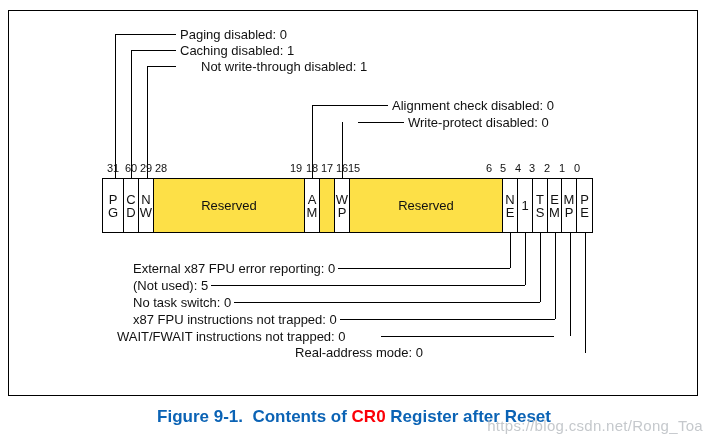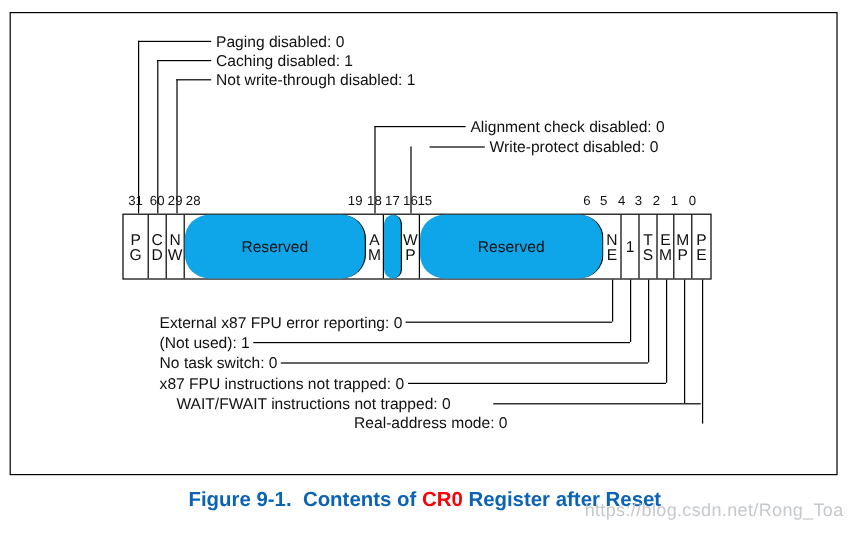--- a/index.html
+++ b/index.html
@@ -6,21 +6,21 @@
   body{
     width:708px;height:444px;position:relative;background:#ffffff;
     font-family:"Liberation Sans", sans-serif;color:#000;overflow:hidden;
   }
   .frame{position:absolute;left:8px;top:10px;width:690px;height:386px;border:1px solid #000;box-sizing:border-box;}
   .vline{position:absolute;width:1px;background:#000;}
   
   .reg{position:absolute;left:102px;top:178px;width:491px;height:55px;border:1px solid #000;box-sizing:border-box;display:flex;background:#fff;}
   .cell{border-right:1px solid #000;box-sizing:border-box;display:flex;flex-direction:column;align-items:center;justify-content:center;font-size:13px;line-height:13px;color:#111;}
   .cell:last-child{border-right:none;}
-  .res{background:#0ea5e9;border-radius:20px;}
+  .res{background:#fde047;}
   .bitnum{position:absolute;top:163px;font-size:11px;line-height:11px;color:#111;transform:translateX(-50%);white-space:nowrap;}
   
   .t-row,.b-row{position:absolute;display:flex;align-items:center;height:16px;font-size:13px;color:#111;white-space:nowrap;}
   .lead{border-top:1px solid #000;height:0;margin-right:4px;flex:none;}
   .tail{border-top:1px solid #000;height:0;margin-left:3px;flex:1;}
   
   .caption{position:absolute;left:0;right:0;top:407px;text-align:center;font-size:17px;font-weight:bold;color:#0b63b5;z-index:1;}
   .caption span{white-space:pre;}
   .hl{color:#fb0007;}
   .watermark{position:absolute;right:5px;top:417px;font-size:15px;color:#bfc3c7;opacity:0.9;z-index:2;letter-spacing:0.3px;}
@@ -35,21 +35,21 @@
 <div class="vline" style="left:147px;top:66px;height:112px;"></div>
 
 <div class="t-row" style="left:115px;top:26px;">
   <div class="lead" style="width:61px;"></div>
   <span>Paging disabled: 0</span>
 </div>
 <div class="t-row" style="left:131px;top:42px;">
   <div class="lead" style="width:45px;"></div>
   <span>Caching disabled: 1</span>
 </div>
-<div class="t-row" style="left:147px;top:58px;">
+<div class="t-row" style="left:147px;top:58px;gap:21px;">
   <div class="lead" style="width:29px;"></div>
   <span>Not write-through disabled: 1</span>
 </div>
 
 <div class="vline" style="left:312px;top:105px;height:73px;"></div>
 <div class="vline" style="left:342px;top:122px;height:56px;"></div>
 
 <div class="t-row" style="left:312px;top:97px;">
   <div class="lead" style="width:76px;"></div>
   <span>Alignment check disabled: 0</span>
@@ -136,32 +136,32 @@
 <div class="vline" style="left:540px;top:233px;height:69px;"></div>
 <div class="vline" style="left:555px;top:233px;height:86px;"></div>
 <div class="vline" style="left:570px;top:233px;height:103px;"></div>
 <div class="vline" style="left:585px;top:233px;height:120px;"></div>
 
 <div class="b-row" style="left:133px;top:260px;width:377px;">
   <span>External x87 FPU error reporting: 0</span>
   <div class="tail"></div>
 </div>
 <div class="b-row" style="left:133px;top:277px;width:392px;">
-  <span>(Not used): 1</span>
+  <span>(Not used): 5</span>
   <div class="tail"></div>
 </div>
 <div class="b-row" style="left:133px;top:294px;width:407px;">
   <span>No task switch: 0</span>
   <div class="tail"></div>
 </div>
 <div class="b-row" style="left:133px;top:311px;width:422px;">
   <span>x87 FPU instructions not trapped: 0</span>
   <div class="tail"></div>
 </div>
-<div class="b-row" style="left:147px;top:328px;width:437px;gap:32px;">
+<div class="b-row" style="left:117px;top:328px;width:437px;gap:32px;">
   <span>WAIT/FWAIT instructions not trapped: 0</span>
   <div class="tail"></div>
 </div>
 <div class="b-row" style="left:133px;top:345px;width:452px;flex-direction:column;">
   <span>Real-address mode: 0</span>
   <div class="tail"></div>
 </div>
 
 <div class="caption">
   <span>Figure 9-1.  Contents of </span><span class="hl">CR0</span><span> Register after Reset</span>

